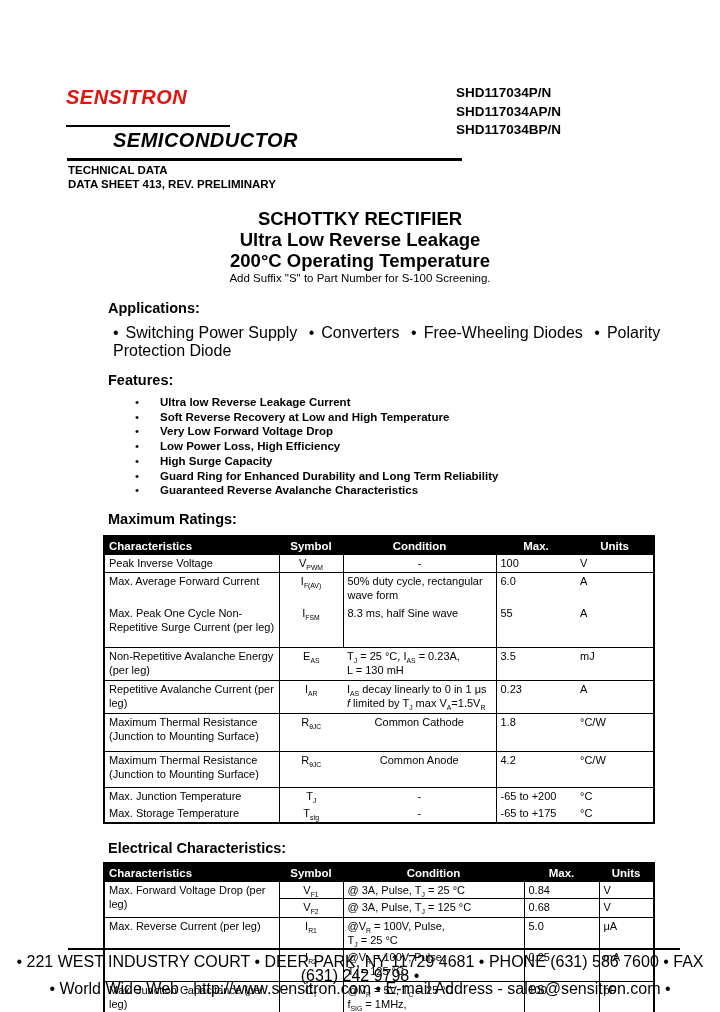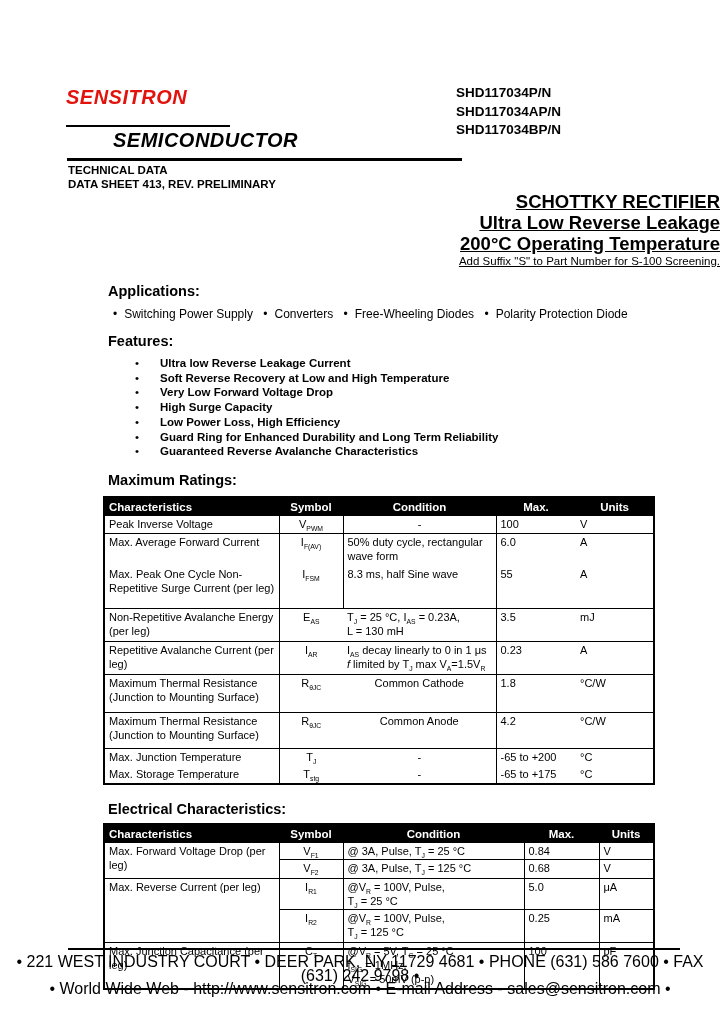--- a/index.html
+++ b/index.html
@@ -12,27 +12,27 @@
   .logo-line1{display:inline-block;color:#E2130D;font-size:20px;font-weight:bold;
     font-style:italic;letter-spacing:.5px;border-bottom:2px solid #000;
     width:164px;padding-bottom:16px;}
   .logo-line2{color:#000000;font-size:20px;font-weight:bold;font-style:italic;
     letter-spacing:.5px;margin:2px 0 0 47px;}
   .part-numbers{position:absolute;top:84px;left:456px;font-size:13.5px;
     font-weight:bold;line-height:18.5px;white-space:nowrap;}
   .rule-thick{margin:6px 0 2px 67px;width:395px;height:3px;background:#000;}
   .tech{margin-left:68px;font-size:11.5px;font-weight:bold;line-height:14px;}
   
-  .title-block{margin-top:0;text-align:right;text-decoration:underline;}
+  .title-block{margin-top:17px;text-align:center;}
   .title-line{font-size:18.5px;font-weight:bold;line-height:21px;}
   .subtitle{font-size:11.5px;line-height:13px;margin-top:1px;}
   
   .section-heading{margin-left:108px;font-size:14.5px;font-weight:bold;}
   .hd-apps{margin-top:15px;}
-  .apps-line{margin:8px 0 0 113px;font-size:12px;}
+  .apps-line{margin:8px 0 0 113px;font-size:16px;}
   .apps-line .bullet{margin:0 7px;}
   .apps-line .bullet:first-child{margin-left:0;}
   .hd-feat{margin-top:12px;}
   .feat-list{margin:7px 0 0 135px;}
   .feat-item{font-size:11.5px;font-weight:bold;line-height:14.7px;}
   .feat-item .bullet{display:inline-block;width:25px;font-weight:normal;}
   .hd-ratings{margin-top:13px;}
   .hd-elec{margin-top:16px;}
   
   table.dt{border-collapse:collapse;margin:8px 0 14px 103px;border:2px solid #000;
@@ -89,22 +89,22 @@
     <span class="bullet">•</span><span>Converters</span>
     <span class="bullet">•</span><span>Free-Wheeling Diodes</span>
     <span class="bullet">•</span><span>Polarity Protection Diode</span>
   </div>
 
   <div class="section-heading hd-feat">Features:</div>
   <div class="feat-list">
     <div class="feat-item"><span class="bullet">•</span><span>Ultra low Reverse Leakage Current</span></div>
     <div class="feat-item"><span class="bullet">•</span><span>Soft Reverse Recovery at Low and High Temperature</span></div>
     <div class="feat-item"><span class="bullet">•</span><span>Very Low Forward Voltage Drop</span></div>
+    <div class="feat-item"><span class="bullet">•</span><span>Low Power Loss, High Efficiency</span></div>
     <div class="feat-item"><span class="bullet">•</span><span>High Surge Capacity</span></div>
-    <div class="feat-item"><span class="bullet">•</span><span>Low Power Loss, High Efficiency</span></div>
     <div class="feat-item"><span class="bullet">•</span><span>Guard Ring for Enhanced Durability and Long Term Reliability</span></div>
     <div class="feat-item"><span class="bullet">•</span><span>Guaranteed Reverse Avalanche Characteristics</span></div>
   </div>
 
   <div class="section-heading hd-ratings">Maximum Ratings:</div>
   <table class="dt dt-ratings">
     <colgroup>
         <col style="width:175px">
         <col style="width:64px">
         <col style="width:153px">

